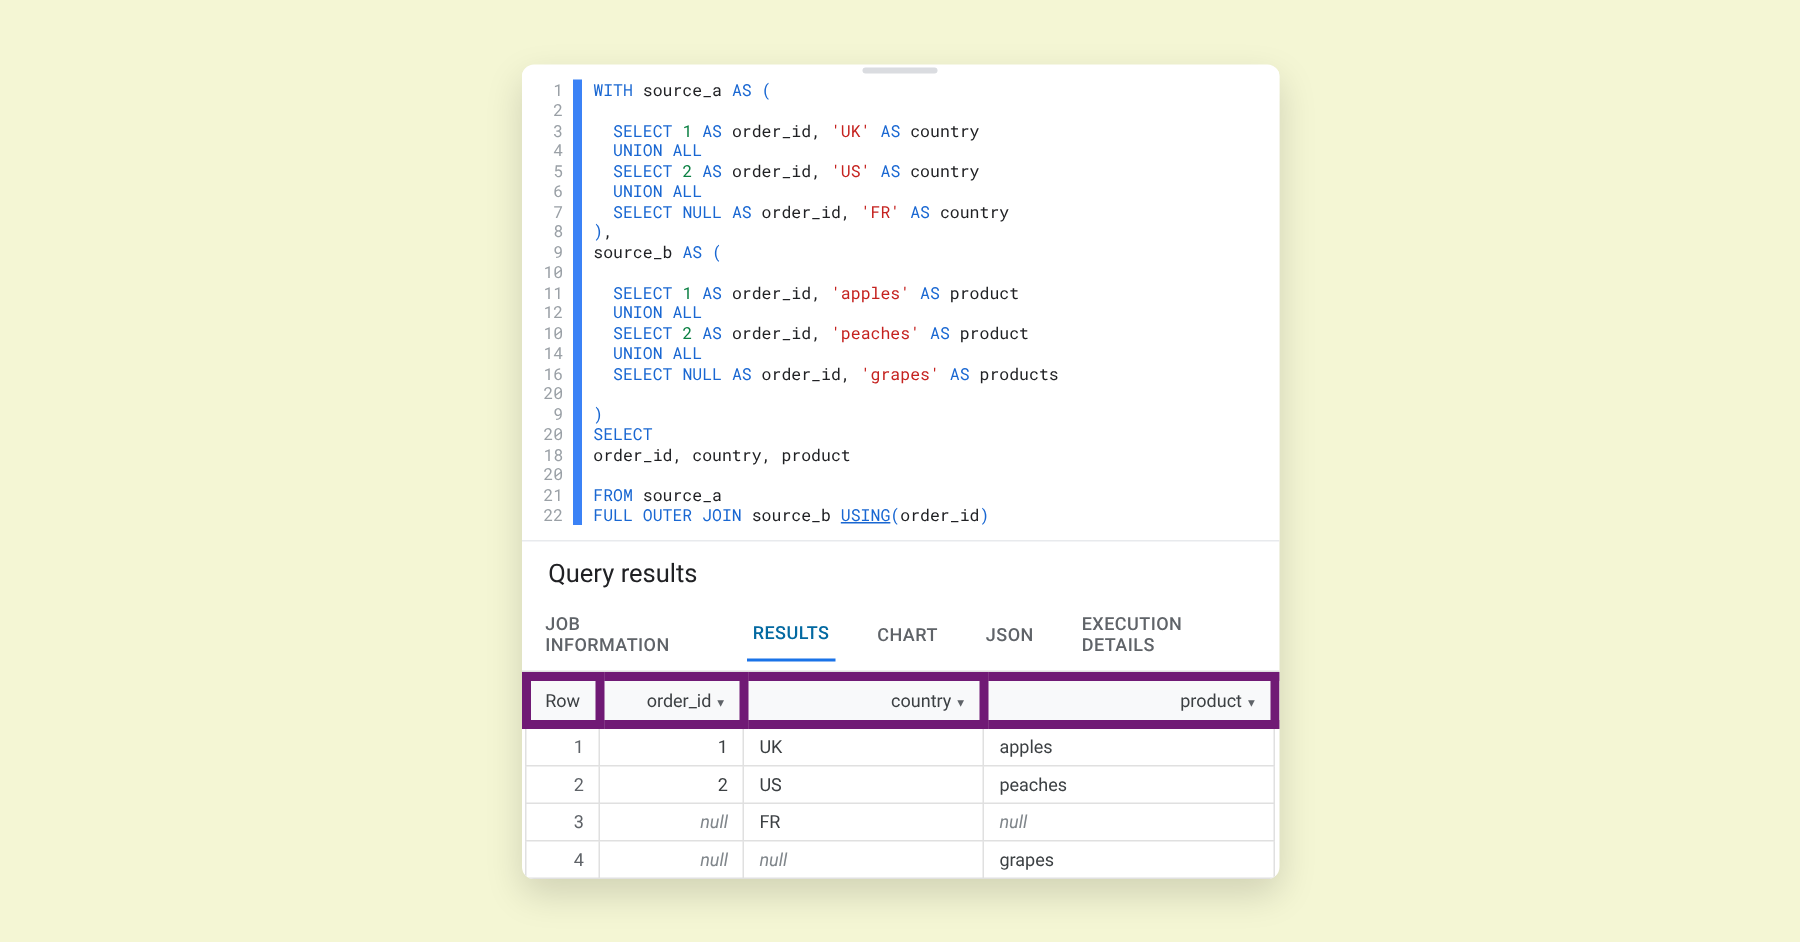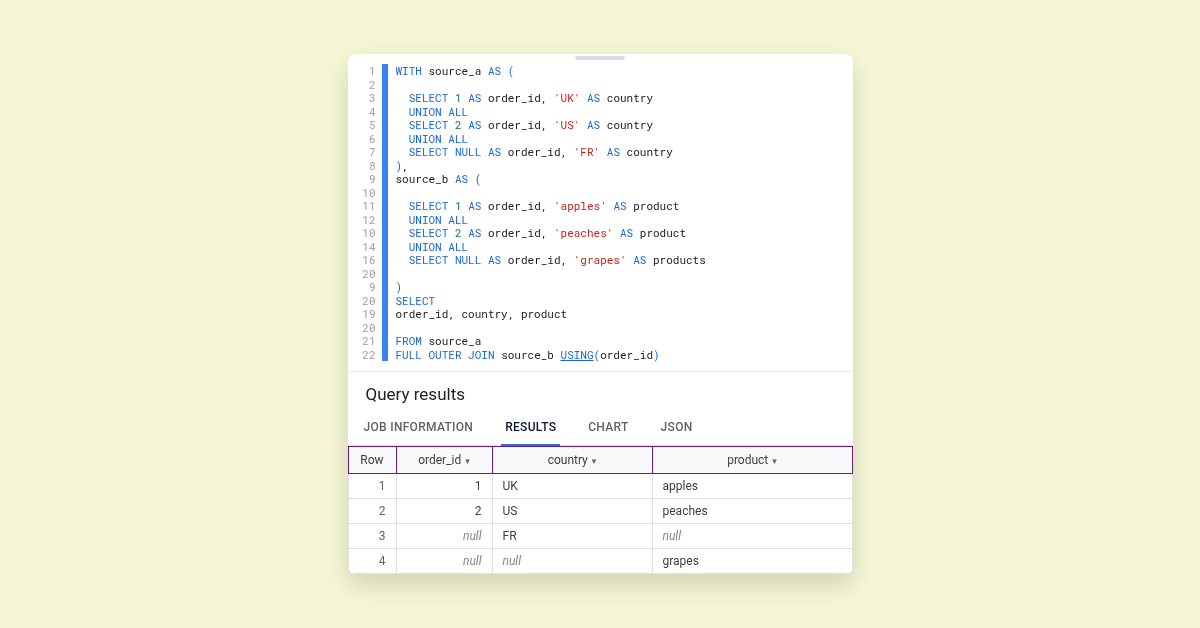--- a/index.html
+++ b/index.html
@@ -60,43 +60,44 @@
     font-weight: 400;
   }
   .tabs {
     display: flex;
     border-bottom: 1px solid #e0e0e0;
     padding: 0 12px;
     gap: 24px;
     font-size: 12px;
     font-weight: 500;
     color: #5f6368;
+    align-items: center;
   }
   .tab {
     padding: 10px 4px;
     cursor: pointer;
     letter-spacing: 0.3px;
   }
   .tab.active {
-    color: #0f172a;
+    color: #0369a1;
     border-bottom: 2px solid #1a73e8;
     margin-bottom: -1px;
   }
   table.results {
     width: 100%;
     border-collapse: collapse;
     font-size: 12px;
     color: #3c4043;
   }
   table.results th {
-    text-align: center;
+    text-align: right;
     font-weight: 400;
     background: #f8f9fa;
     padding: 6px 10px;
-    border: 1px solid #701a75;
+    border: 6px solid #701a75;
     color: #3c4043;
   }
   table.results th .arrow {
     font-size: 9px;
     color: #5f6368;
     margin-left: 4px;
   }
   table.results td {
     background: #fff;
     padding: 5px 10px;
@@ -136,37 +137,38 @@
         <div>9</div>
         <div>10</div>
         <div>11</div>
         <div>12</div>
         <div>10</div>
         <div>14</div>
         <div>16</div>
         <div>20</div>
         <div>9</div>
         <div>20</div>
-        <div>19</div>
+        <div>18</div>
         <div>20</div>
         <div>21</div>
         <div>22</div>
       </div>
     <div class="code" id="code"><div class="line"><span class="kw">WITH</span><span> source_a </span><span class="kw">AS</span><span> </span><span class="pn">(</span></div><div class="line">&nbsp;</div><div class="line"><span>  </span><span class="kw">SELECT</span><span> </span><span class="num">1</span><span> </span><span class="kw">AS</span><span> order_id, </span><span class="str">'UK'</span><span> </span><span class="kw">AS</span><span> country</span></div><div class="line"><span>  </span><span class="kw">UNION ALL</span></div><div class="line"><span>  </span><span class="kw">SELECT</span><span> </span><span class="num">2</span><span> </span><span class="kw">AS</span><span> order_id, </span><span class="str">'US'</span><span> </span><span class="kw">AS</span><span> country</span></div><div class="line"><span>  </span><span class="kw">UNION ALL</span></div><div class="line"><span>  </span><span class="kw">SELECT</span><span> </span><span class="kw">NULL</span><span> </span><span class="kw">AS</span><span> order_id, </span><span class="str">'FR'</span><span> </span><span class="kw">AS</span><span> country</span></div><div class="line"><span class="pn">)</span><span>,</span></div><div class="line"><span>source_b </span><span class="kw">AS</span><span> </span><span class="pn">(</span></div><div class="line">&nbsp;</div><div class="line"><span>  </span><span class="kw">SELECT</span><span> </span><span class="num">1</span><span> </span><span class="kw">AS</span><span> order_id, </span><span class="str">'apples'</span><span> </span><span class="kw">AS</span><span> product</span></div><div class="line"><span>  </span><span class="kw">UNION ALL</span></div><div class="line"><span>  </span><span class="kw">SELECT</span><span> </span><span class="num">2</span><span> </span><span class="kw">AS</span><span> order_id, </span><span class="str">'peaches'</span><span> </span><span class="kw">AS</span><span> product</span></div><div class="line"><span>  </span><span class="kw">UNION ALL</span></div><div class="line"><span>  </span><span class="kw">SELECT</span><span> </span><span class="kw">NULL</span><span> </span><span class="kw">AS</span><span> order_id, </span><span class="str">'grapes'</span><span> </span><span class="kw">AS</span><span> products</span></div><div class="line">&nbsp;</div><div class="line"><span class="pn">)</span></div><div class="line"><span class="kw">SELECT</span></div><div class="line"><span>order_id, country, product</span></div><div class="line">&nbsp;</div><div class="line"><span class="kw">FROM</span><span> source_a</span></div><div class="line"><span class="kw">FULL OUTER JOIN</span><span> source_b </span><span class="fn">USING</span><span class="pn">(</span><span>order_id</span><span class="pn">)</span></div></div>
   </div>
 
   <div class="results-header">
     <div class="results-title">Query results</div>
   </div>
 
   <div class="tabs" id="tabs">
       <div class="tab">JOB INFORMATION</div>
       <div class="tab active">RESULTS</div>
       <div class="tab">CHART</div>
       <div class="tab">JSON</div>
+      <div class="tab">EXECUTION DETAILS</div>
     </div>
 
   <table class="results">
     <thead>
         <tr id="thead-row">
           <th class="col-row">Row</th>
           <th class="col-id">order_id<span class="arrow">▾</span></th>
           <th class="col-country">country<span class="arrow">▾</span></th>
           <th>product<span class="arrow">▾</span></th>
         </tr>

